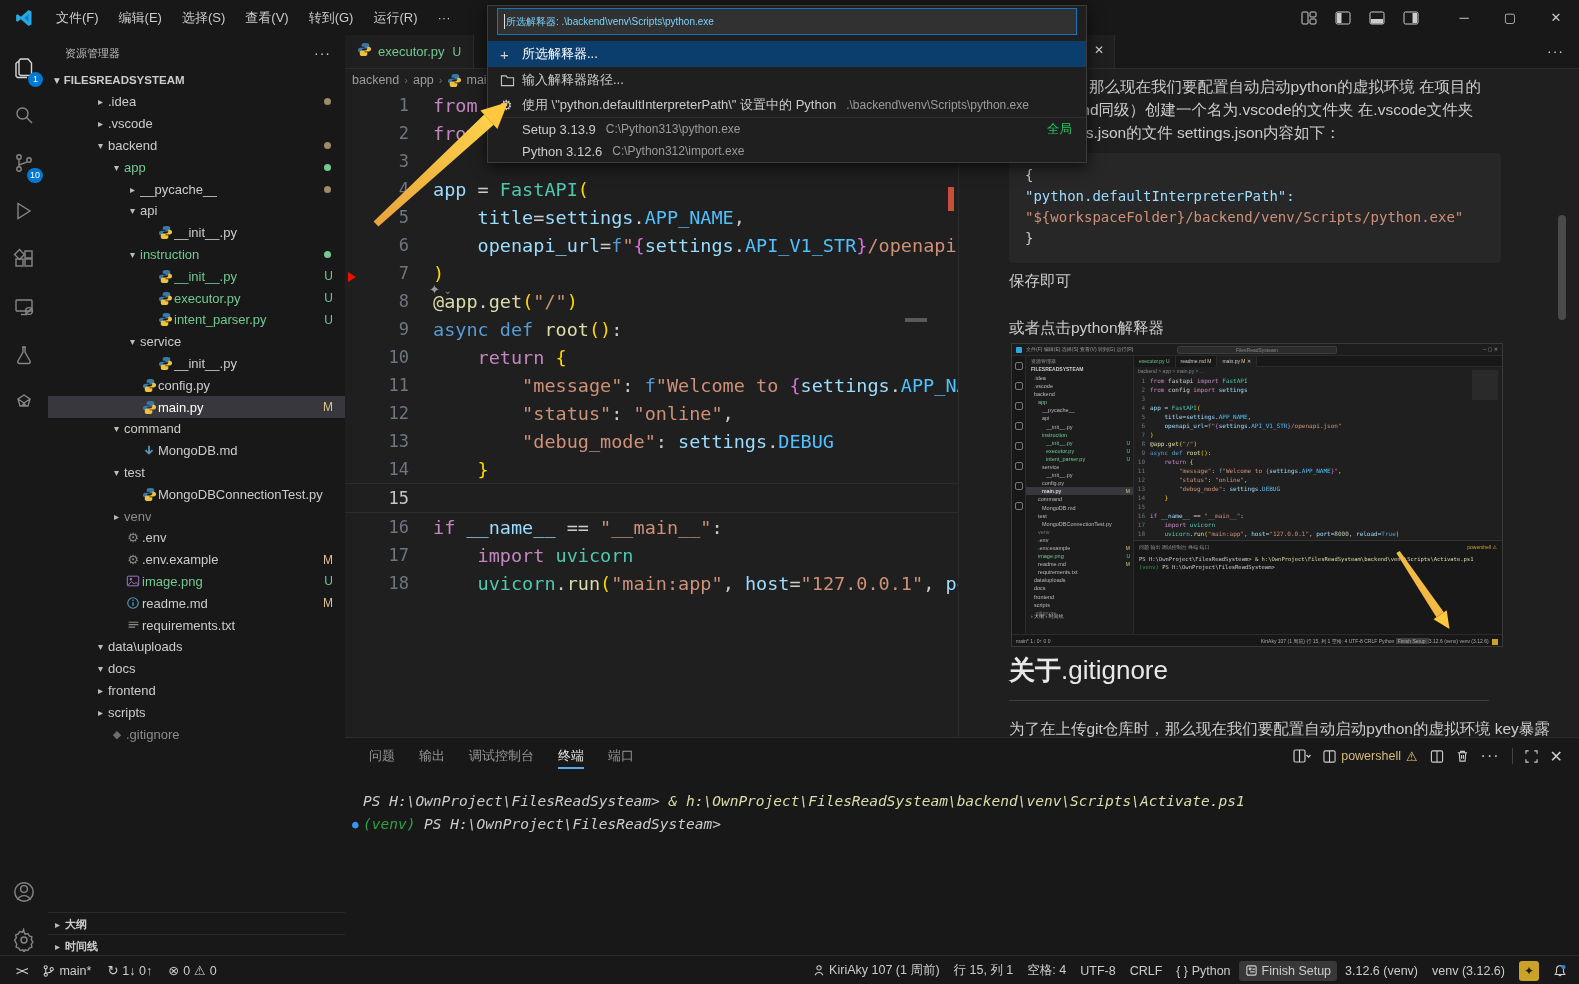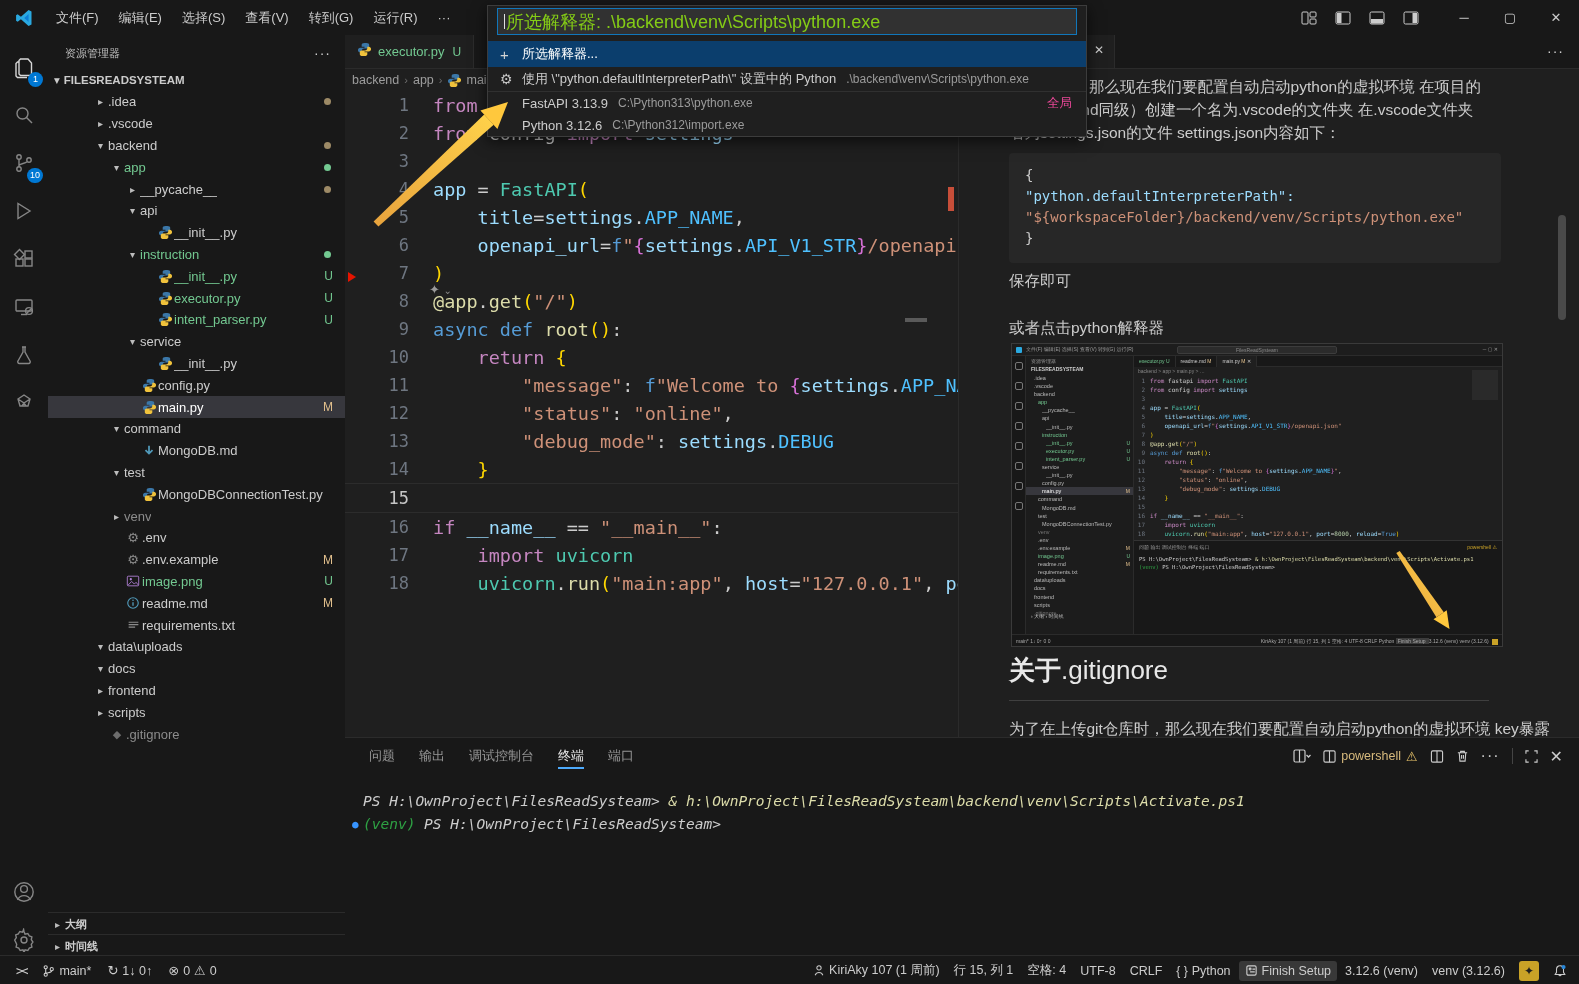--- a/index.html
+++ b/index.html
@@ -140,27 +140,27 @@
   .status-item.hl{background:#383838;}
   .status-item svg{stroke:#cccccc;fill:none;stroke-width:1.2;}
   .gold-sq{width:20px;height:20px;background:#c9a227;border-radius:3px;display:flex;align-items:center;justify-content:center;color:#1f1f1f;font-size:12px;}
   
   #quickpick{position:absolute;left:487px;top:5px;width:598px;background:#1f1f1f;border:1px solid #3c3c3c;
              box-shadow:0 4px 14px rgba(0,0,0,.65);z-index:50;}
   #qp-header{height:28px;display:flex;align-items:center;justify-content:center;position:relative;font-size:13px;color:#cccccc;}
   #qp-refresh{position:absolute;right:12px;top:5px;}
   #qp-input{margin:2px 9px 6px 9px;height:25px;background:#313131;border:1px solid #1177bb;display:flex;align-items:center;padding:0 6px;}
   #qp-caret{width:1px;height:15px;background:#e0e0e0;margin-right:1px;}
-  #qp-ph{font-size:18px;color:#84cc16;white-space:nowrap;}
+  #qp-ph{font-size:10px;color:#7dd3fc;white-space:nowrap;}
   .qp-item{position:relative;display:flex;align-items:center;padding:0 12px;color:#cccccc;}
   .qp-item.selected{background:#0b3e6d;color:#ffffff;}
   .qp-icon{width:22px;flex:none;font-size:14px;display:flex;align-items:center;}
   .qp-label{font-size:13px;white-space:nowrap;}
   .qp-detail{font-size:12px;color:#9b9b9b;margin-left:10px;white-space:nowrap;}
-  .qp-tag{position:absolute;right:14px;font-size:12.5px;color:#ec4899;}
+  .qp-tag{position:absolute;right:14px;font-size:12.5px;color:#22c55e;}
   
   #arrows{position:absolute;left:0;top:0;width:1579px;height:984px;z-index:60;pointer-events:none;}
 </style>
 </head>
 <body>
 
 <div id="app">
 
   <header id="titlebar">
     <svg id="logo" viewBox="0 0 24 24">
@@ -839,30 +839,38 @@
       <span id="qp-caret"></span>
       <span id="qp-ph">所选解释器: .\backend\venv\Scripts\python.exe</span>
     </div>
     <div id="qp-list">
         <div class="qp-item selected" style="height: 26px;">
           <span class="qp-icon">
             <span style="font-size:15px;color:#d4d4d4;">+</span>
           </span>
           <span class="qp-label">所选解释器...</span>
         </div>
+        <div class="qp-item" style="height: 26px;">
+          <span class="qp-icon">
+            <svg width="15" height="13" viewBox="0 0 16 14">
+              <path d="M1.5 2h5l1.5 2h6.5v8.5h-13V2z" stroke="#c5c5c5" fill="none" stroke-width="1.2"></path>
+            </svg>
+          </span>
+          <span class="qp-label">输入解释器路径...</span>
+        </div>
         <div class="qp-item" style="height: 24px; border-bottom: 1px solid rgb(48, 48, 48);">
           <span class="qp-icon">
             <span style="font-size:14px;color:#c5c5c5;">⚙</span>
           </span>
           <span class="qp-label">使用 \"python.defaultInterpreterPath\" 设置中的 Python</span>
           <span class="qp-detail">.\backend\venv\Scripts\python.exe</span>
         </div>
         <div class="qp-item" style="height: 22px;">
           <span class="qp-icon"></span>
-          <span class="qp-label">FastAPI 3.13.9</span>
+          <span class="qp-label">Setup 3.13.9</span>
           <span class="qp-detail">C:\Python313\python.exe</span>
           <span class="qp-tag">全局</span>
         </div>
         <div class="qp-item" style="height: 22px;">
           <span class="qp-icon"></span>
           <span class="qp-label">Python 3.12.6</span>
           <span class="qp-detail">C:\Python312\import.exe</span>
         </div>
       </div>
   </div>

